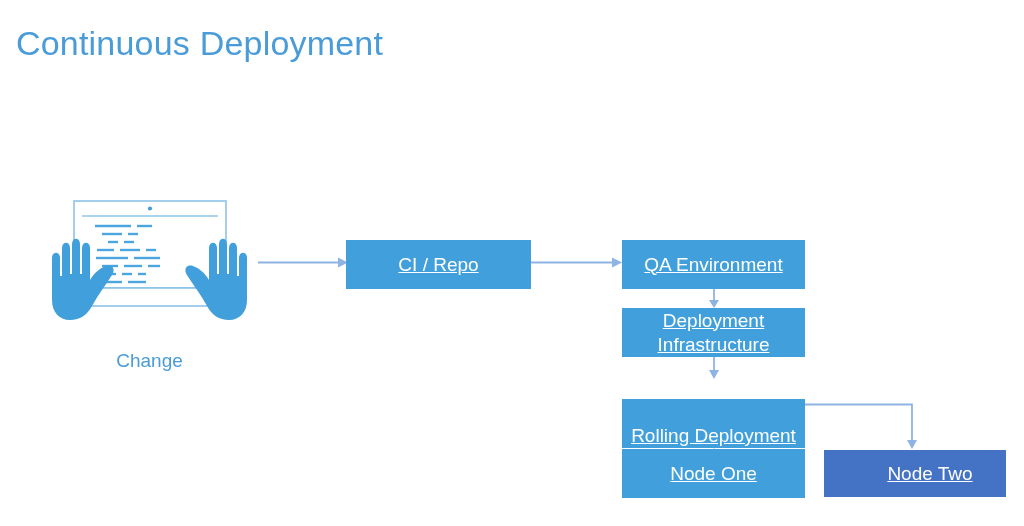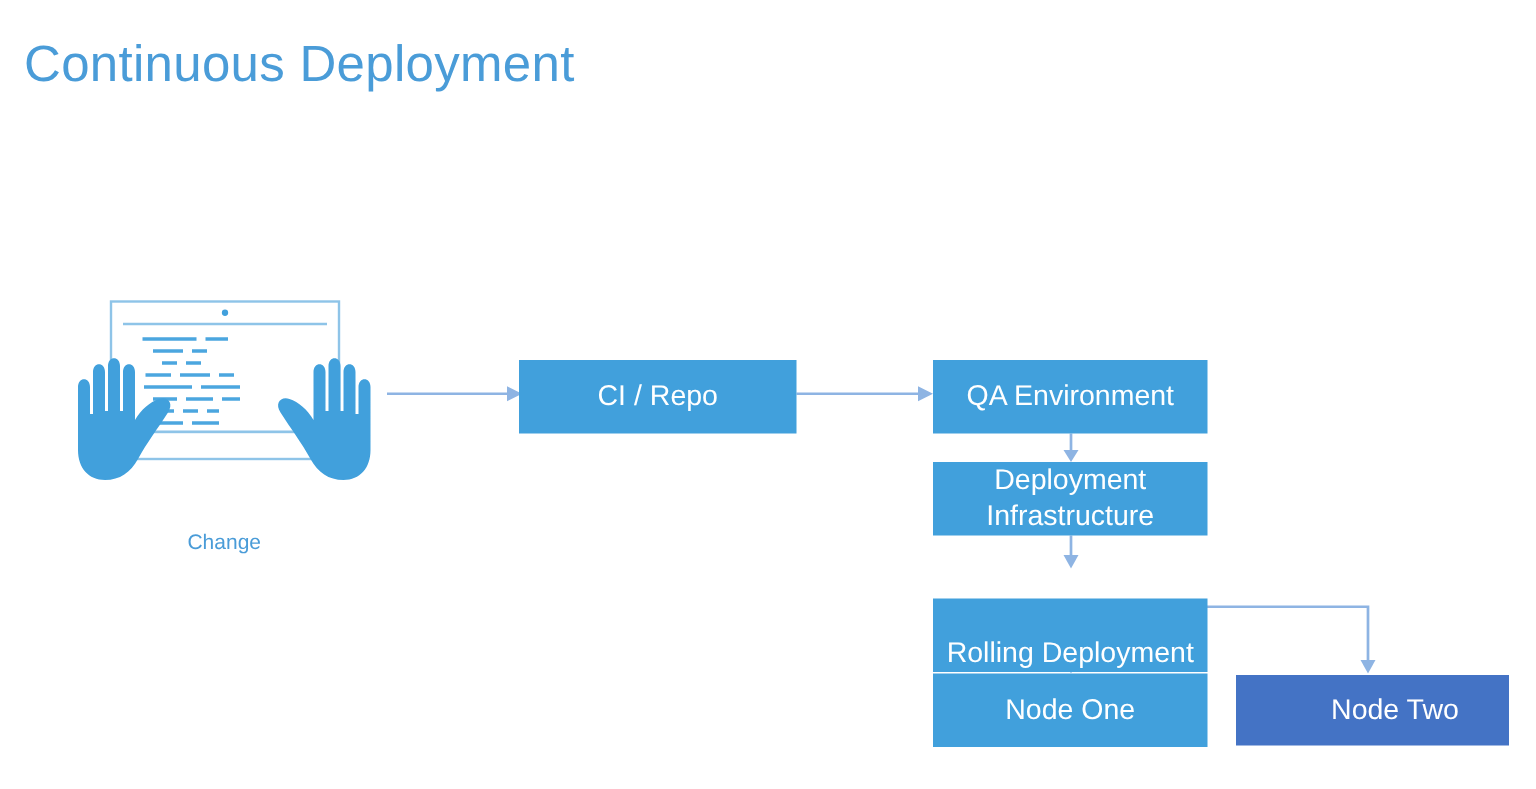--- a/index.html
+++ b/index.html
@@ -42,20 +42,21 @@
     display: flex;
     align-items: center;
     justify-content: center;
     text-align: center;
     color: #ffffff;
     font-size: 19px;
     line-height: 24px;
     font-weight: 400;
     background: #41a0dc;
     padding: 0 6px;
+    text-decoration: underline;
   }
   .proc-box.alt {
     background: #4473c5;
   }
   .proc-box .box-label {
     display: block;
     width: 100%;
   }
 
   #box-ci-repo      { left: 346px; top: 240px; width: 185px; height: 49px; }
@@ -81,21 +82,21 @@
     height: 135px;
   }
   #change-illustration svg { display: block; }
 
   #change-label {
     position: absolute;
     left: 42px;
     top: 348px;
     width: 215px;
     text-align: center;
-    font-size: 14px;
+    font-size: 19px;
     line-height: 26px;
     color: #4a9cd8;
   }
 </style>
 </head>
 <body>
 
 <div id="canvas">
 
   <div class="diagram-title">Continuous Deployment</div>

